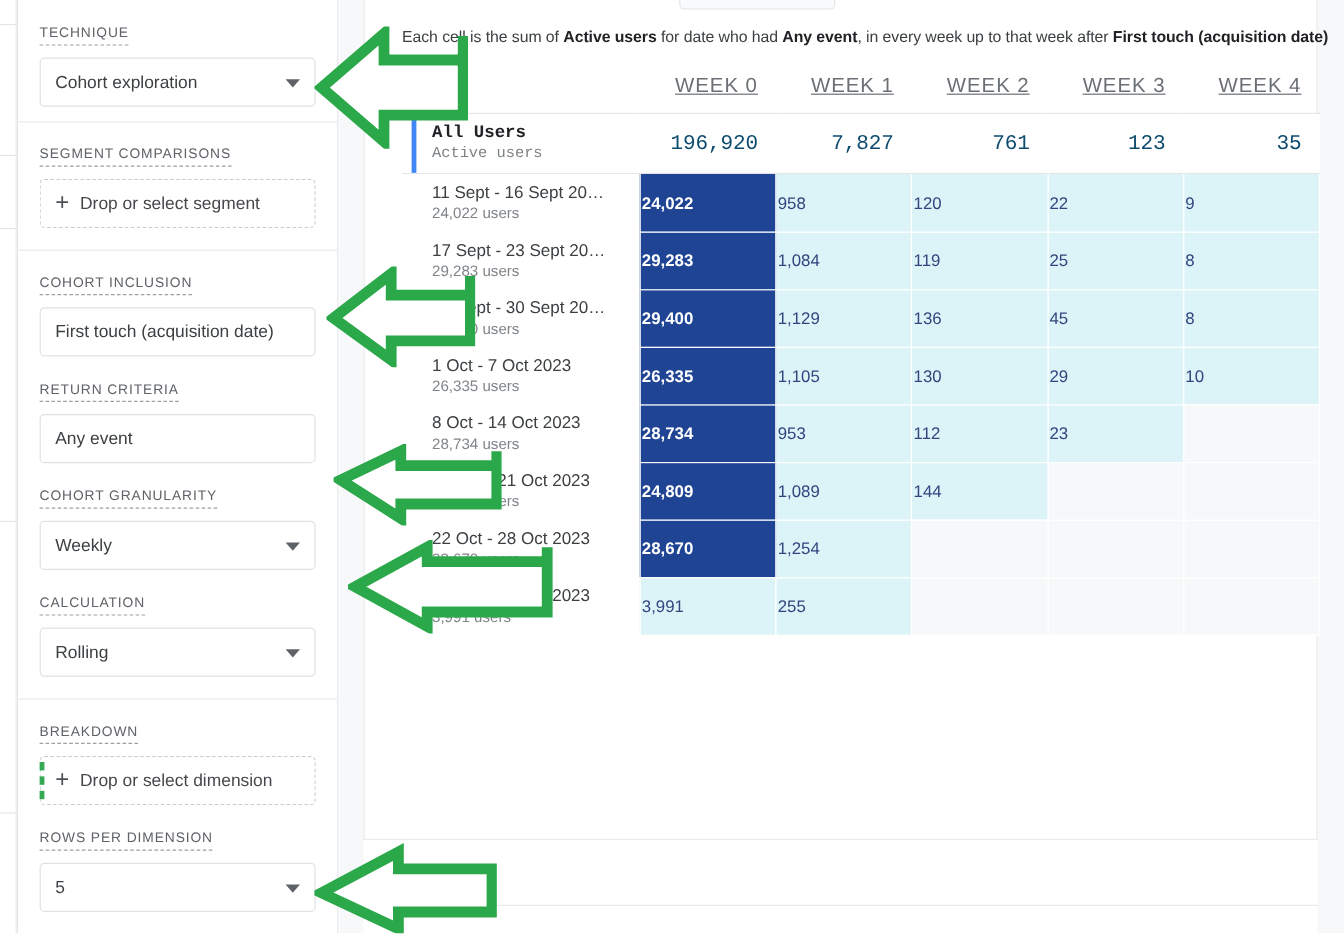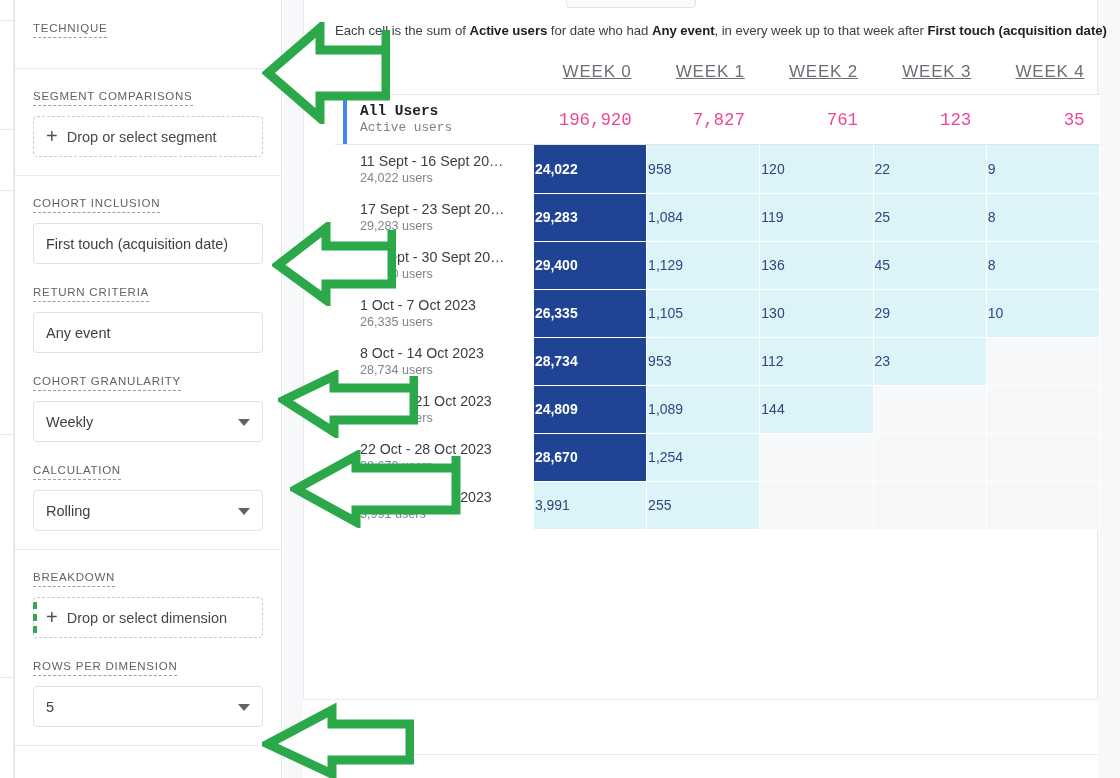--- a/index.html
+++ b/index.html
@@ -231,21 +231,21 @@
     line-height: 17px;
   }
   .total-sub {
     font-size: 12.8px;
     color: #7e8387;
     line-height: 16px;
   }
   .total-val {
     text-align: right;
     font-size: 17.5px;
-    color: #ec4899;
+    color: #0c4a6e;
     padding-right: 15px;
     letter-spacing: -0.1px;
   }
 
   tr.data-row td.rowlbl {
     height: 46px;
     padding-left: 25px;
     vertical-align: middle;
     background: #ffffff;
   }
@@ -299,22 +299,26 @@
   <div class="sidebar-strip-left">
     <div class="strip-tick" style="top:20px"></div>
     <div class="strip-tick" style="top:129px"></div>
     <div class="strip-tick" style="top:190px"></div>
     <div class="strip-tick" style="top:434px"></div>
     <div class="strip-tick" style="top:677px"></div>
   </div>
 
   <div class="sidebar">
 
-    <div class="sect sect-divider" style="padding-top:18px;padding-bottom:30px;">
+    <div class="sect sect-divider" style="padding-top:18px;padding-bottom:12px;">
       <span class="field-label">TECHNIQUE</span>
+      <div class="control">
+        <span>Cohort exploration</span>
+        <span class="caret"></span>
+      </div>
     </div>
 
     <div class="sect sect-divider" style="padding-top:17px;padding-bottom:18px;">
       <span class="field-label">SEGMENT COMPARISONS</span>
       <div class="control dashed">
         <span class="plus">+</span>
         <span>Drop or select segment</span>
       </div>
     </div>
 

